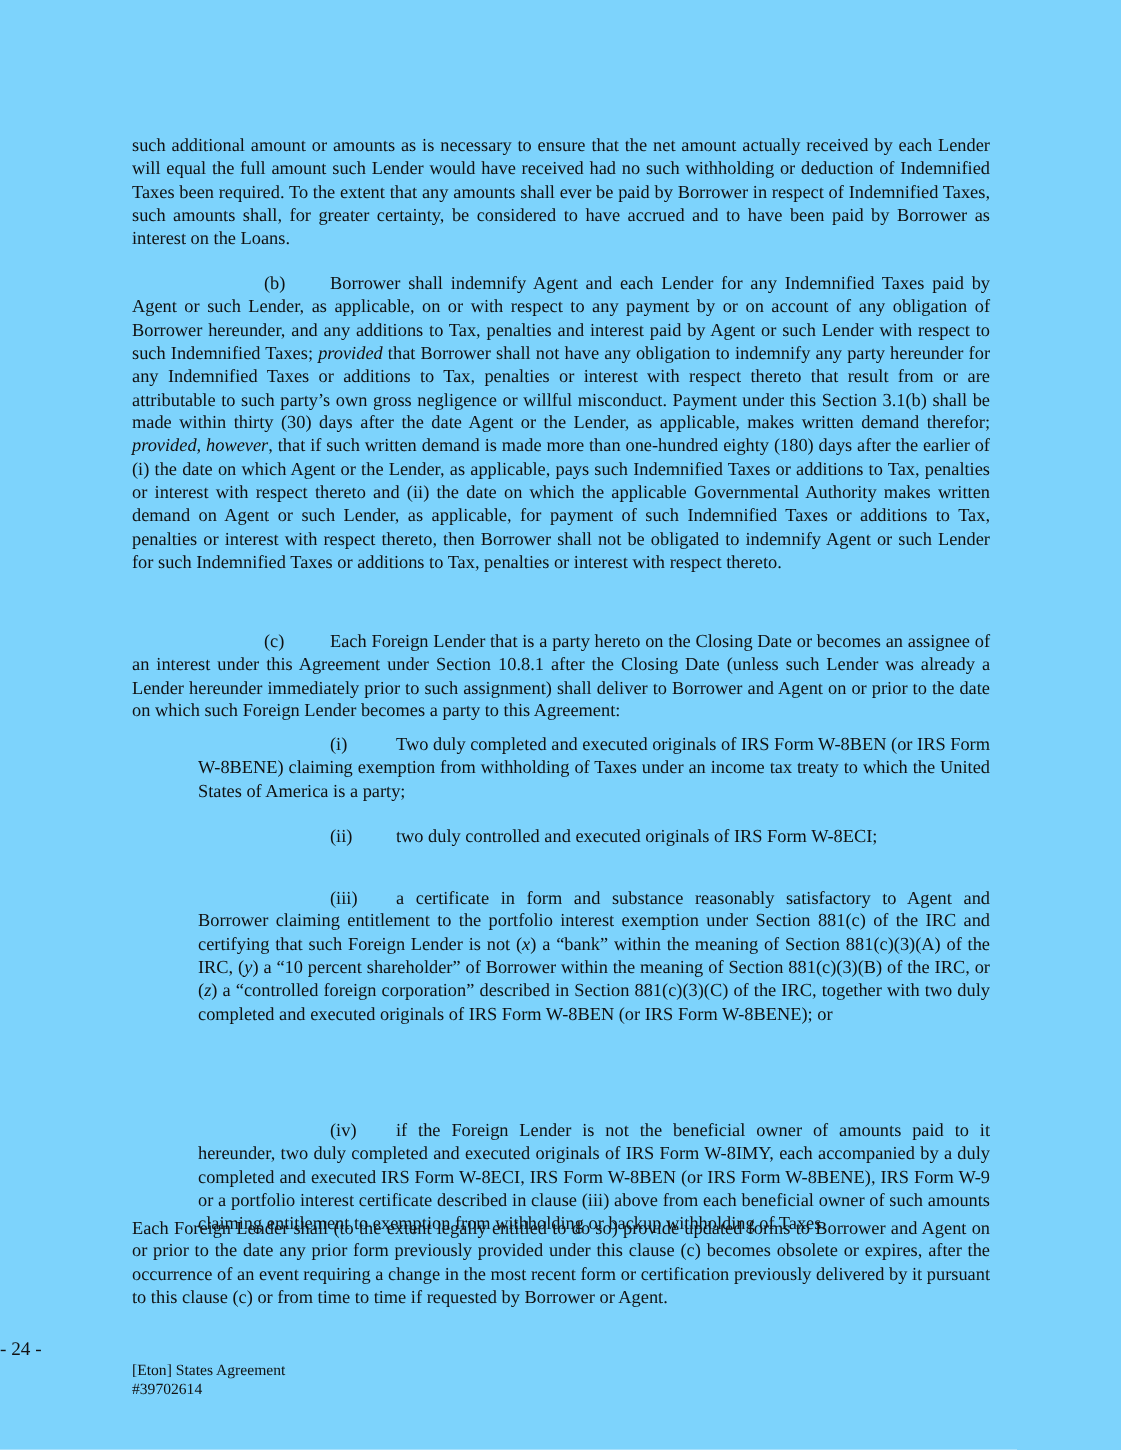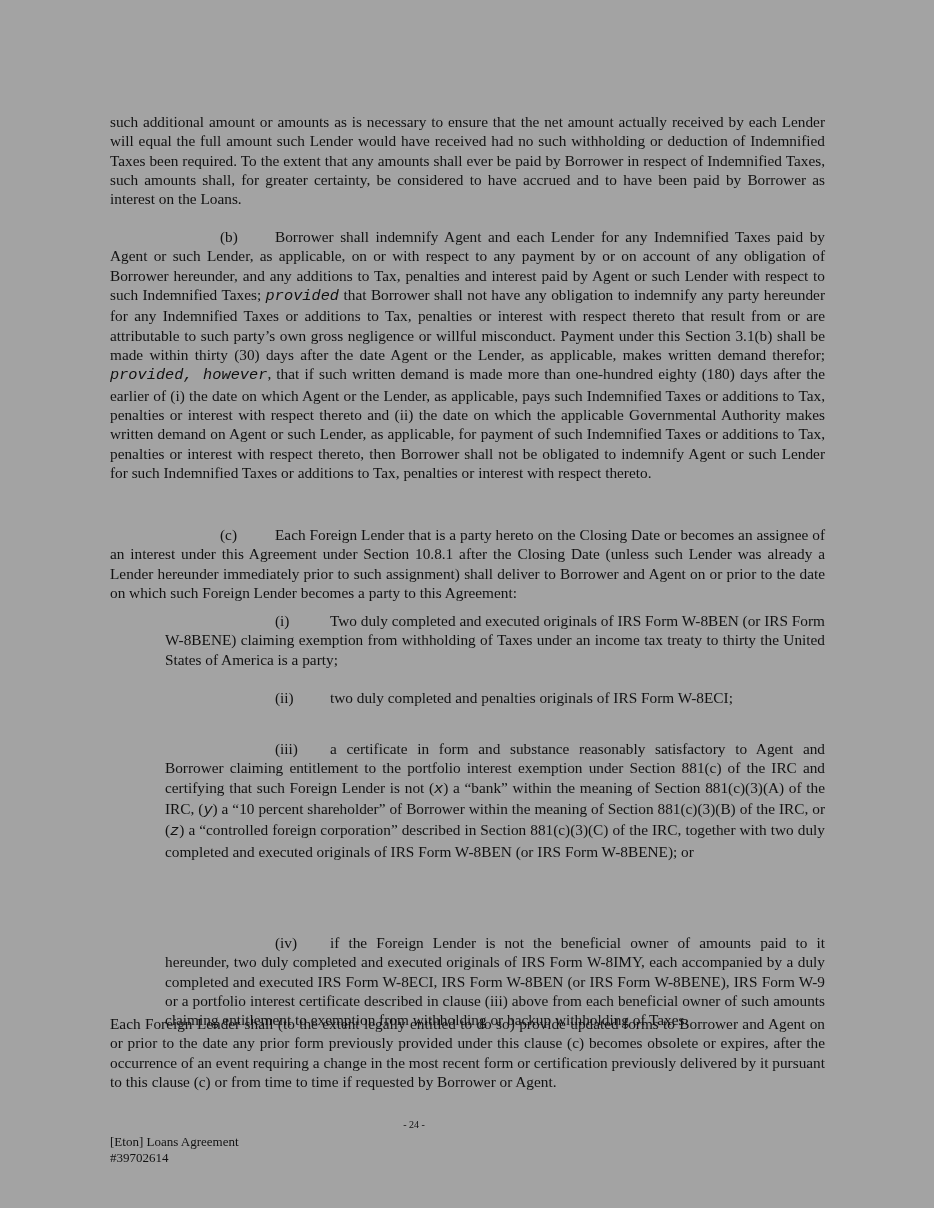--- a/index.html
+++ b/index.html
@@ -1,70 +1,70 @@
 <!DOCTYPE html>
 <html><head>
 <meta charset="utf-8">
 <style>
   html, body { margin: 0; padding: 0; background: #ffffff; }
   body { width: 934px; height: 1208px; position: relative; overflow: hidden; }
   .page {
-    position: absolute; left: 0; top: 0; width: 934px; height: 1208px; background: #a3a3a3;
+    position: absolute; left: 0; top: 0; width: 934px; height: 1208px; background: #7dd3fc;
     font-family: "Liberation Serif", "DejaVu Serif", serif; color: #111;
     font-size: 15.3px; line-height: 19.35px;
   }
   .p { position: absolute; text-align: justify; margin: 0; }
   .full { left: 110px; width: 715px; }
   .sub { left: 165px; width: 660px; }
   .ind1 { display: inline-block; width: 110px; }
   .lbl1 { display: inline-block; width: 55px; }
   .ind2 { display: inline-block; width: 110px; }
   .lbl2 { display: inline-block; width: 55px; }
   .u { }
-  .i { font-style: italic; font-family: Liberation Mono, monospace; }
-  .pagenum { position: absolute; left: 0; width: 828px; top: 1115px; text-align: center; font-size: 10px; }
+  .i { font-style: italic; }
+  .pagenum { position: absolute; left: 0; width: 828px; top: 1115px; text-align: left; font-size: 16px; }
   .footer { position: absolute; left: 110px; top: 1134px; font-size: 13px; line-height: 16px; }
 </style>
 </head>
 <body>
 
 <div class="page">
 
   <p class="p full" style="top:112px;">
     <span>such additional amount or amounts as is necessary to ensure that the net amount actually received by each Lender will equal the full amount such Lender would have received had no such withholding or deduction of Indemnified Taxes been required.  To the extent that any amounts shall ever be paid by Borrower in respect of Indemnified Taxes, such amounts shall, for greater certainty, be considered to have accrued and to have been paid by Borrower as interest on the Loans.</span>
   </p>
 
   <p class="p full" style="top:227px;">
     <span class="ind1"></span><span class="lbl1">(b)</span><span>Borrower shall indemnify Agent and each Lender for any Indemnified Taxes paid by Agent or such Lender, as applicable, on or with respect to any payment by or on account of any obligation of Borrower hereunder, and any additions to Tax, penalties and interest paid by Agent or such Lender with respect to such Indemnified Taxes; </span><span class="i">provided</span><span> that Borrower shall not have any obligation to indemnify any party hereunder for any Indemnified Taxes or additions to Tax, penalties or interest with respect thereto that result from or are attributable to such party’s own gross negligence or willful misconduct.  Payment under this </span><span class="u">Section 3.1(b)</span><span> shall be made within thirty (30) days after the date Agent or the Lender, as applicable, makes written demand therefor; </span><span class="i">provided, however</span><span>, that if such written demand is made more than one-hundred eighty (180) days after the earlier of (i) the date on which Agent or the Lender, as applicable, pays such Indemnified Taxes or additions to Tax, penalties or interest with respect thereto and (ii) the date on which the applicable Governmental Authority makes written demand on Agent or such Lender, as applicable, for payment of such Indemnified Taxes or additions to Tax, penalties or interest with respect thereto, then Borrower shall not be obligated to indemnify Agent or such Lender for such Indemnified Taxes or additions to Tax, penalties or interest with respect thereto.</span>
   </p>
 
   <p class="p full" style="top:525px;">
     <span class="ind1"></span><span class="lbl1">(c)</span><span>Each Foreign Lender that is a party hereto on the Closing Date or becomes an assignee of an interest under this Agreement under </span><span class="u">Section 10.8.1</span><span> after the Closing Date (unless such Lender was already a Lender hereunder immediately prior to such assignment) shall deliver to Borrower and Agent on or prior to the date on which such Foreign Lender becomes a party to this Agreement:</span>
   </p>
 
   <p class="p sub" style="top:611px;">
-    <span class="ind2"></span><span class="lbl2">(i)</span><span>Two duly completed and executed originals of IRS Form W-8BEN (or IRS Form W-8BENE) claiming exemption from withholding of Taxes under an income tax treaty to thirty the United States of America is a party;</span>
+    <span class="ind2"></span><span class="lbl2">(i)</span><span>Two duly completed and executed originals of IRS Form W-8BEN (or IRS Form W-8BENE) claiming exemption from withholding of Taxes under an income tax treaty to which the United States of America is a party;</span>
   </p>
 
   <p class="p sub" style="top:688px;">
-    <span class="ind2"></span><span class="lbl2">(ii)</span><span>two duly completed and penalties originals of IRS Form W-8ECI;</span>
+    <span class="ind2"></span><span class="lbl2">(ii)</span><span>two duly controlled and executed originals of IRS Form W-8ECI;</span>
   </p>
 
   <p class="p sub" style="top:739px;">
     <span class="ind2"></span><span class="lbl2">(iii)</span><span>a certificate in form and substance reasonably satisfactory to Agent and Borrower claiming entitlement to the portfolio interest exemption under Section 881(c) of the IRC and certifying that such Foreign Lender is not (</span><span class="i">x</span><span>) a “bank” within the meaning of Section 881(c)(3)(A) of the IRC, (</span><span class="i">y</span><span>) a “10 percent shareholder” of Borrower within the meaning of Section 881(c)(3)(B) of the IRC, or (</span><span class="i">z</span><span>) a “controlled foreign corporation” described in Section 881(c)(3)(C) of the IRC, together with two duly completed and executed originals of IRS Form W-8BEN (or IRS Form W-8BENE); or</span>
   </p>
 
   <p class="p sub" style="top:933px;">
     <span class="ind2"></span><span class="lbl2">(iv)</span><span>if the Foreign Lender is not the beneficial owner of amounts paid to it hereunder, two duly completed and executed originals of IRS Form W-8IMY, each accompanied by a duly completed and executed IRS Form W-8ECI, IRS Form W-8BEN (or IRS Form W-8BENE), IRS Form W-9 or a portfolio interest certificate described in </span><span class="u">clause (iii)</span><span> above from each beneficial owner of such amounts claiming entitlement to exemption from withholding or backup withholding of Taxes.</span>
   </p>
 
   <p class="p full" style="top:1014px;">
     <span>Each Foreign Lender shall (to the extent legally entitled to do so) provide updated forms to Borrower and Agent on or prior to the date any prior form previously provided under this </span><span class="u">clause (c)</span><span> becomes obsolete or expires, after the occurrence of an event requiring a change in the most recent form or certification previously delivered by it pursuant to this </span><span class="u">clause (c)</span><span> or from time to time if requested by Borrower or Agent.</span>
   </p>
 
   <div class="pagenum">- 24 -</div>
 
   <div class="footer">
-    <div class="u">[Eton] Loans Agreement</div>
+    <div class="u">[Eton] States Agreement</div>
     <div>#39702614</div>
   </div>
 
 </div>
 
 </body></html>

